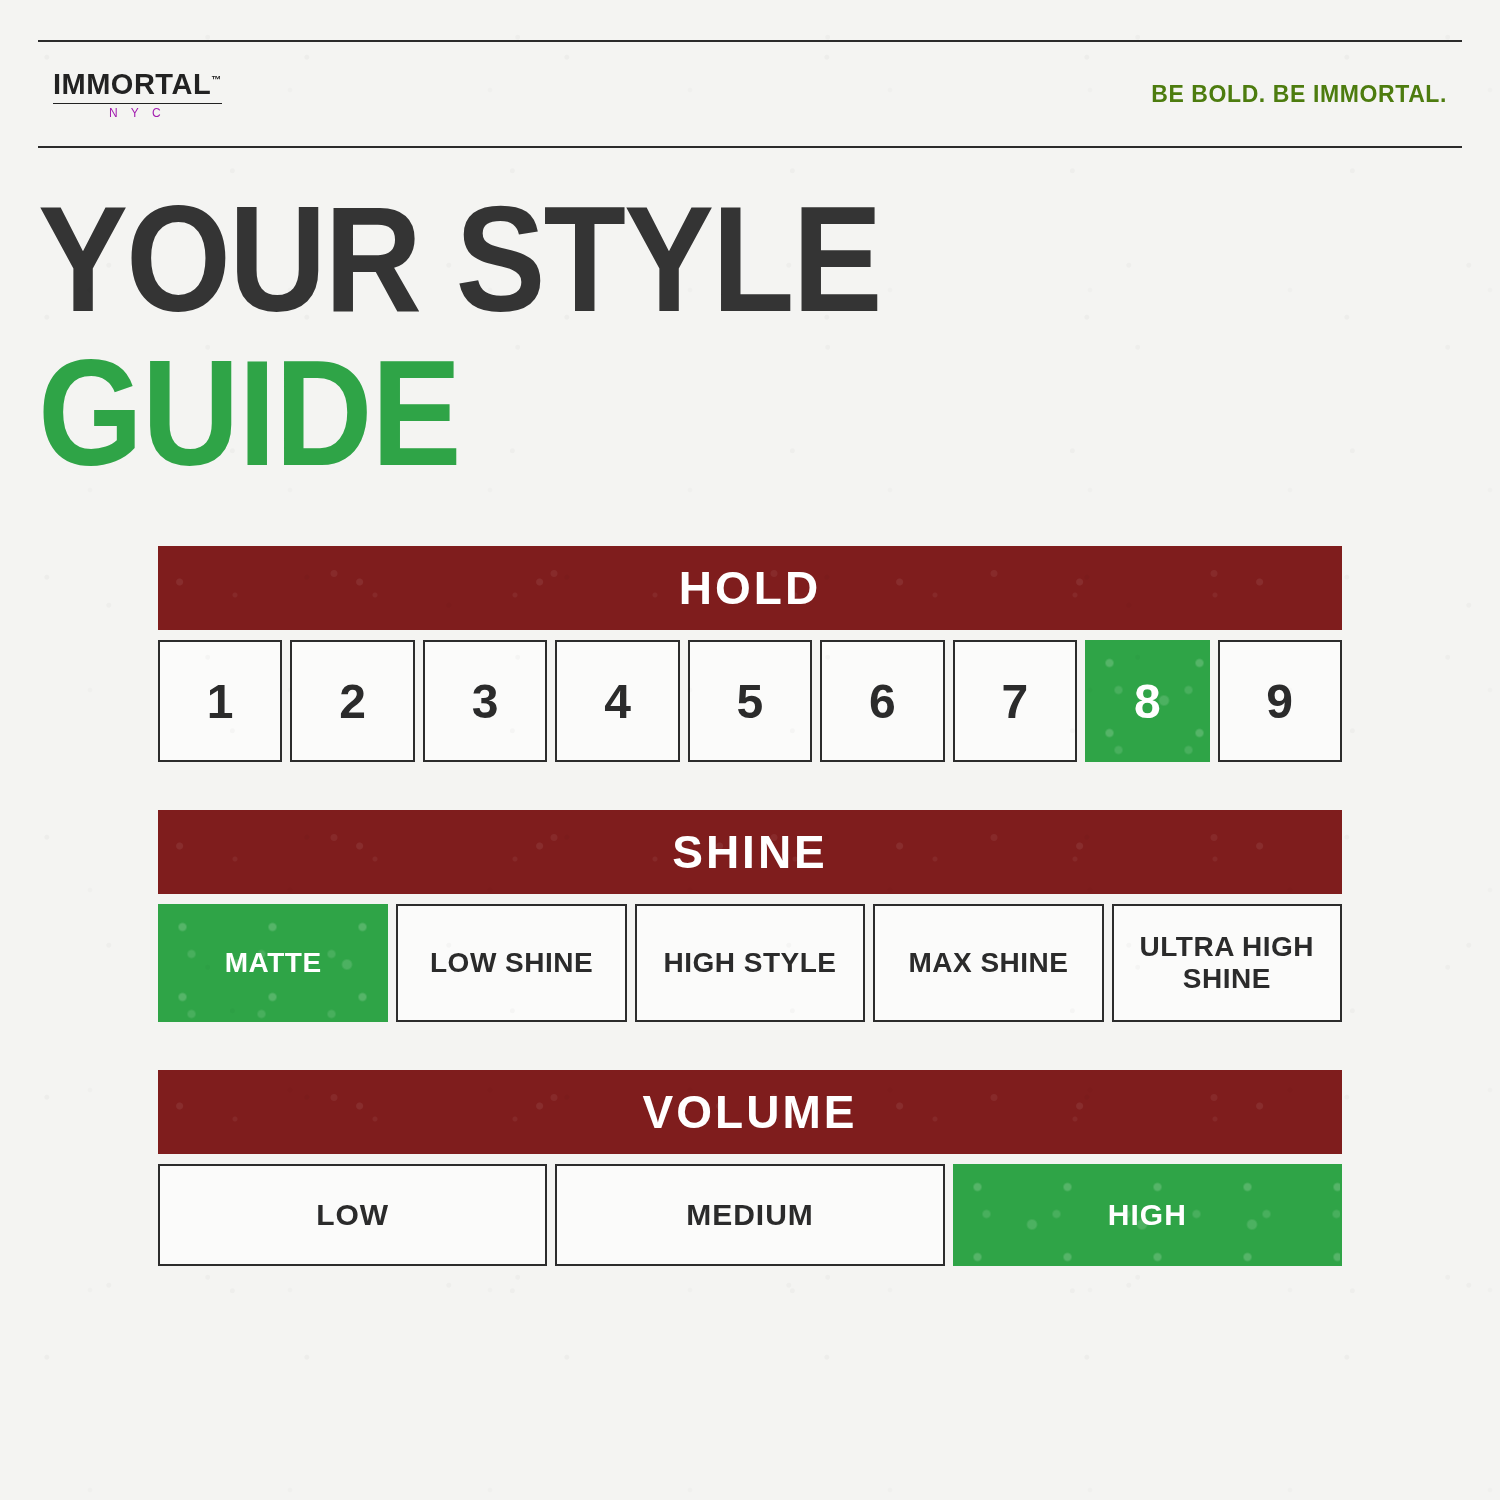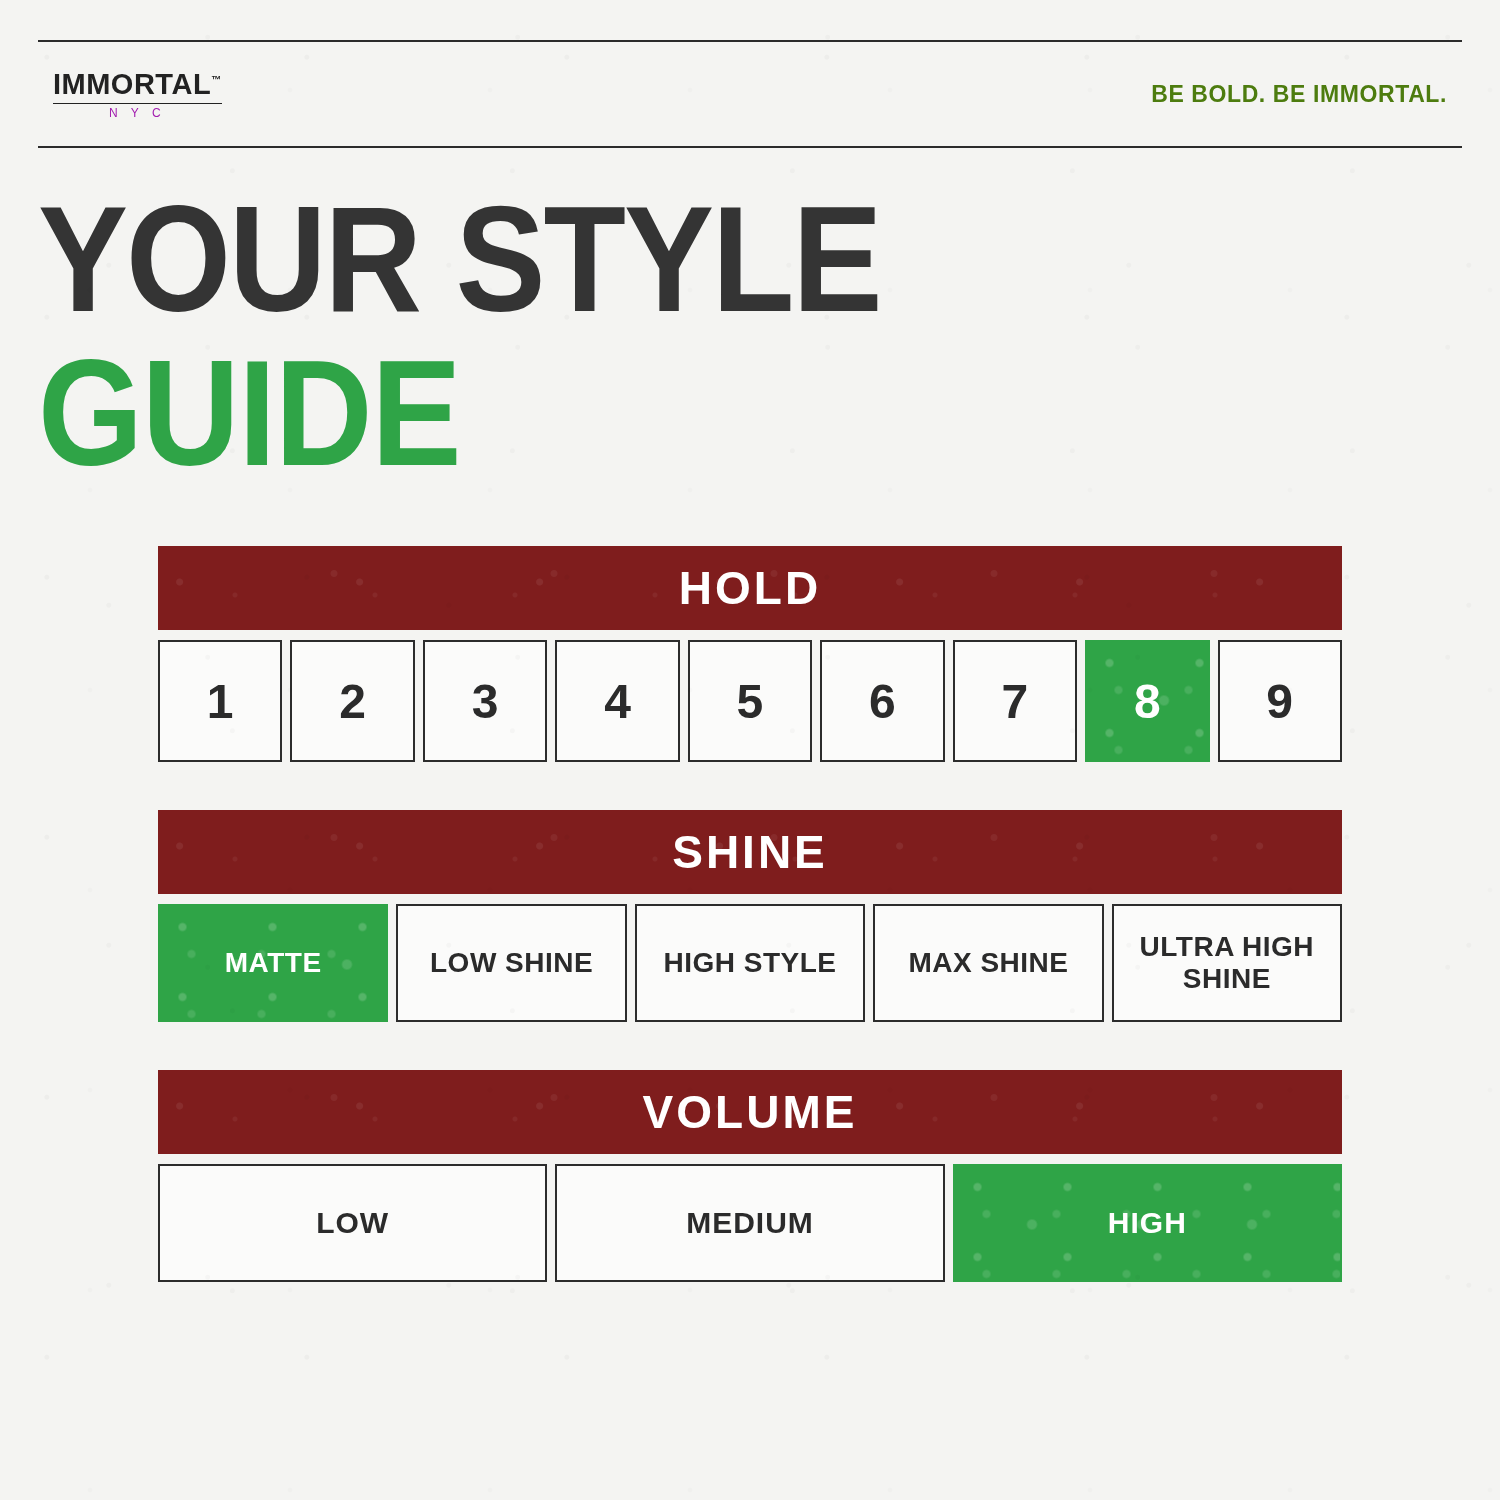--- a/index.html
+++ b/index.html
@@ -202,21 +202,21 @@
   
   .shine-cells .cell {
     height: 118px;
     font-size: 28px;
     letter-spacing: 0.5px;
     line-height: 1.15;
     padding: 0 8px;
   }
   
   .volume-cells .cell {
-    height: 118px;
+    height: 102px;
     font-size: 30px;
     letter-spacing: 1px;
   }
 </style>
 </head>
 <body>
 
 <div class="page">
 
   <div class="header">

